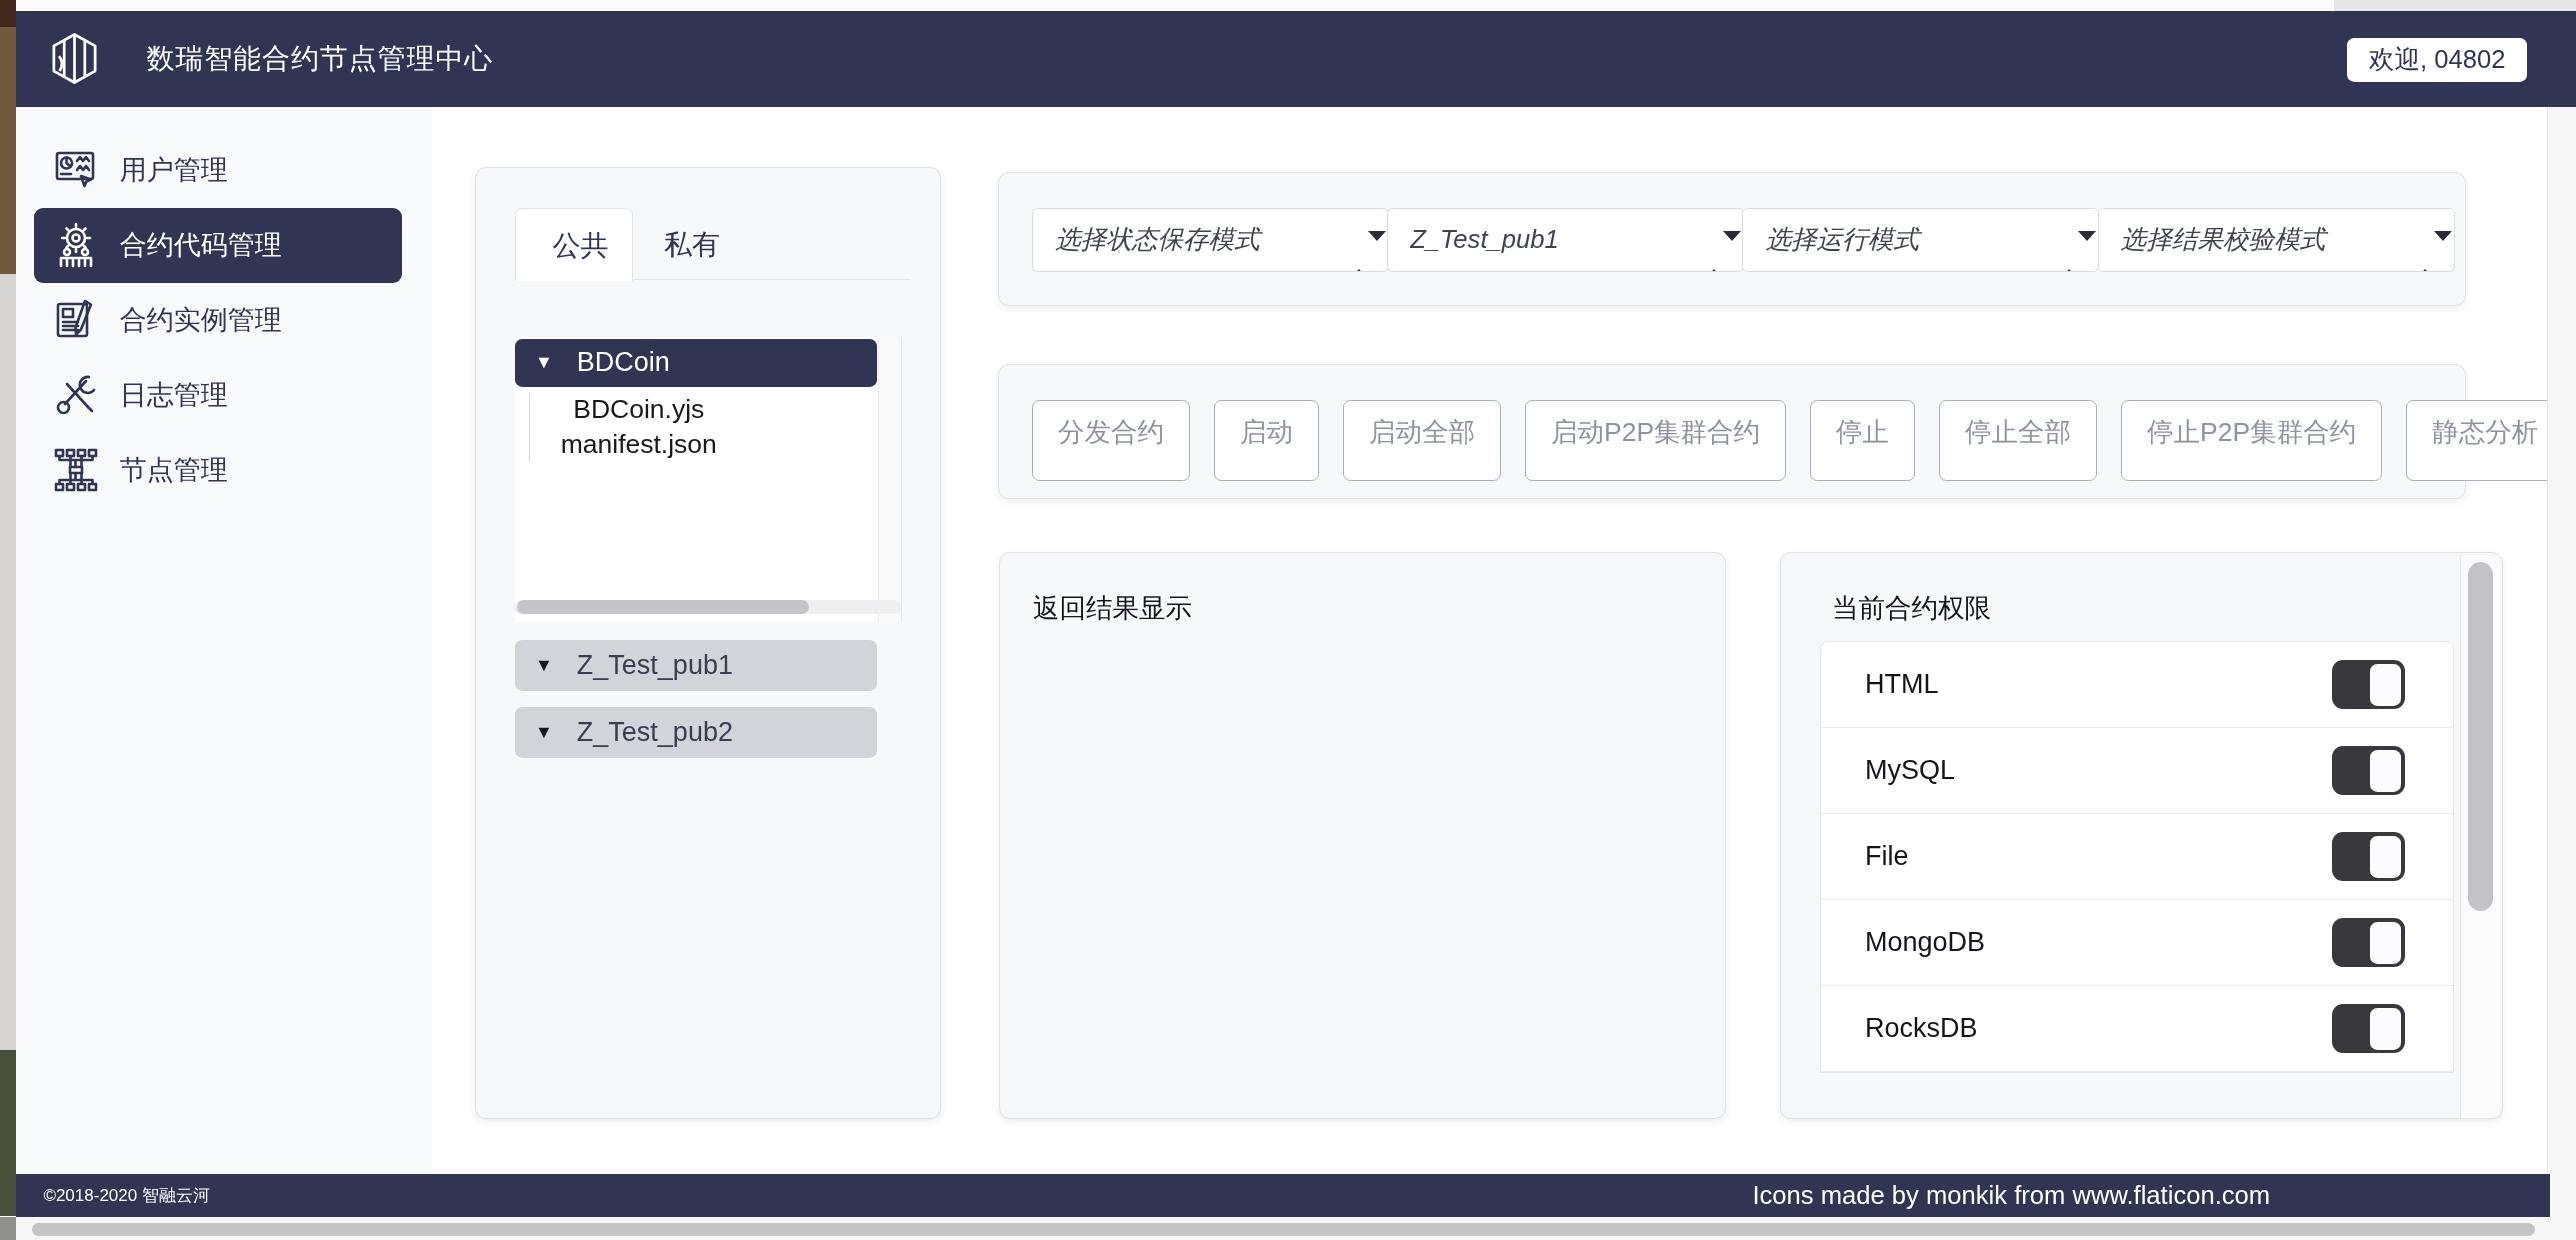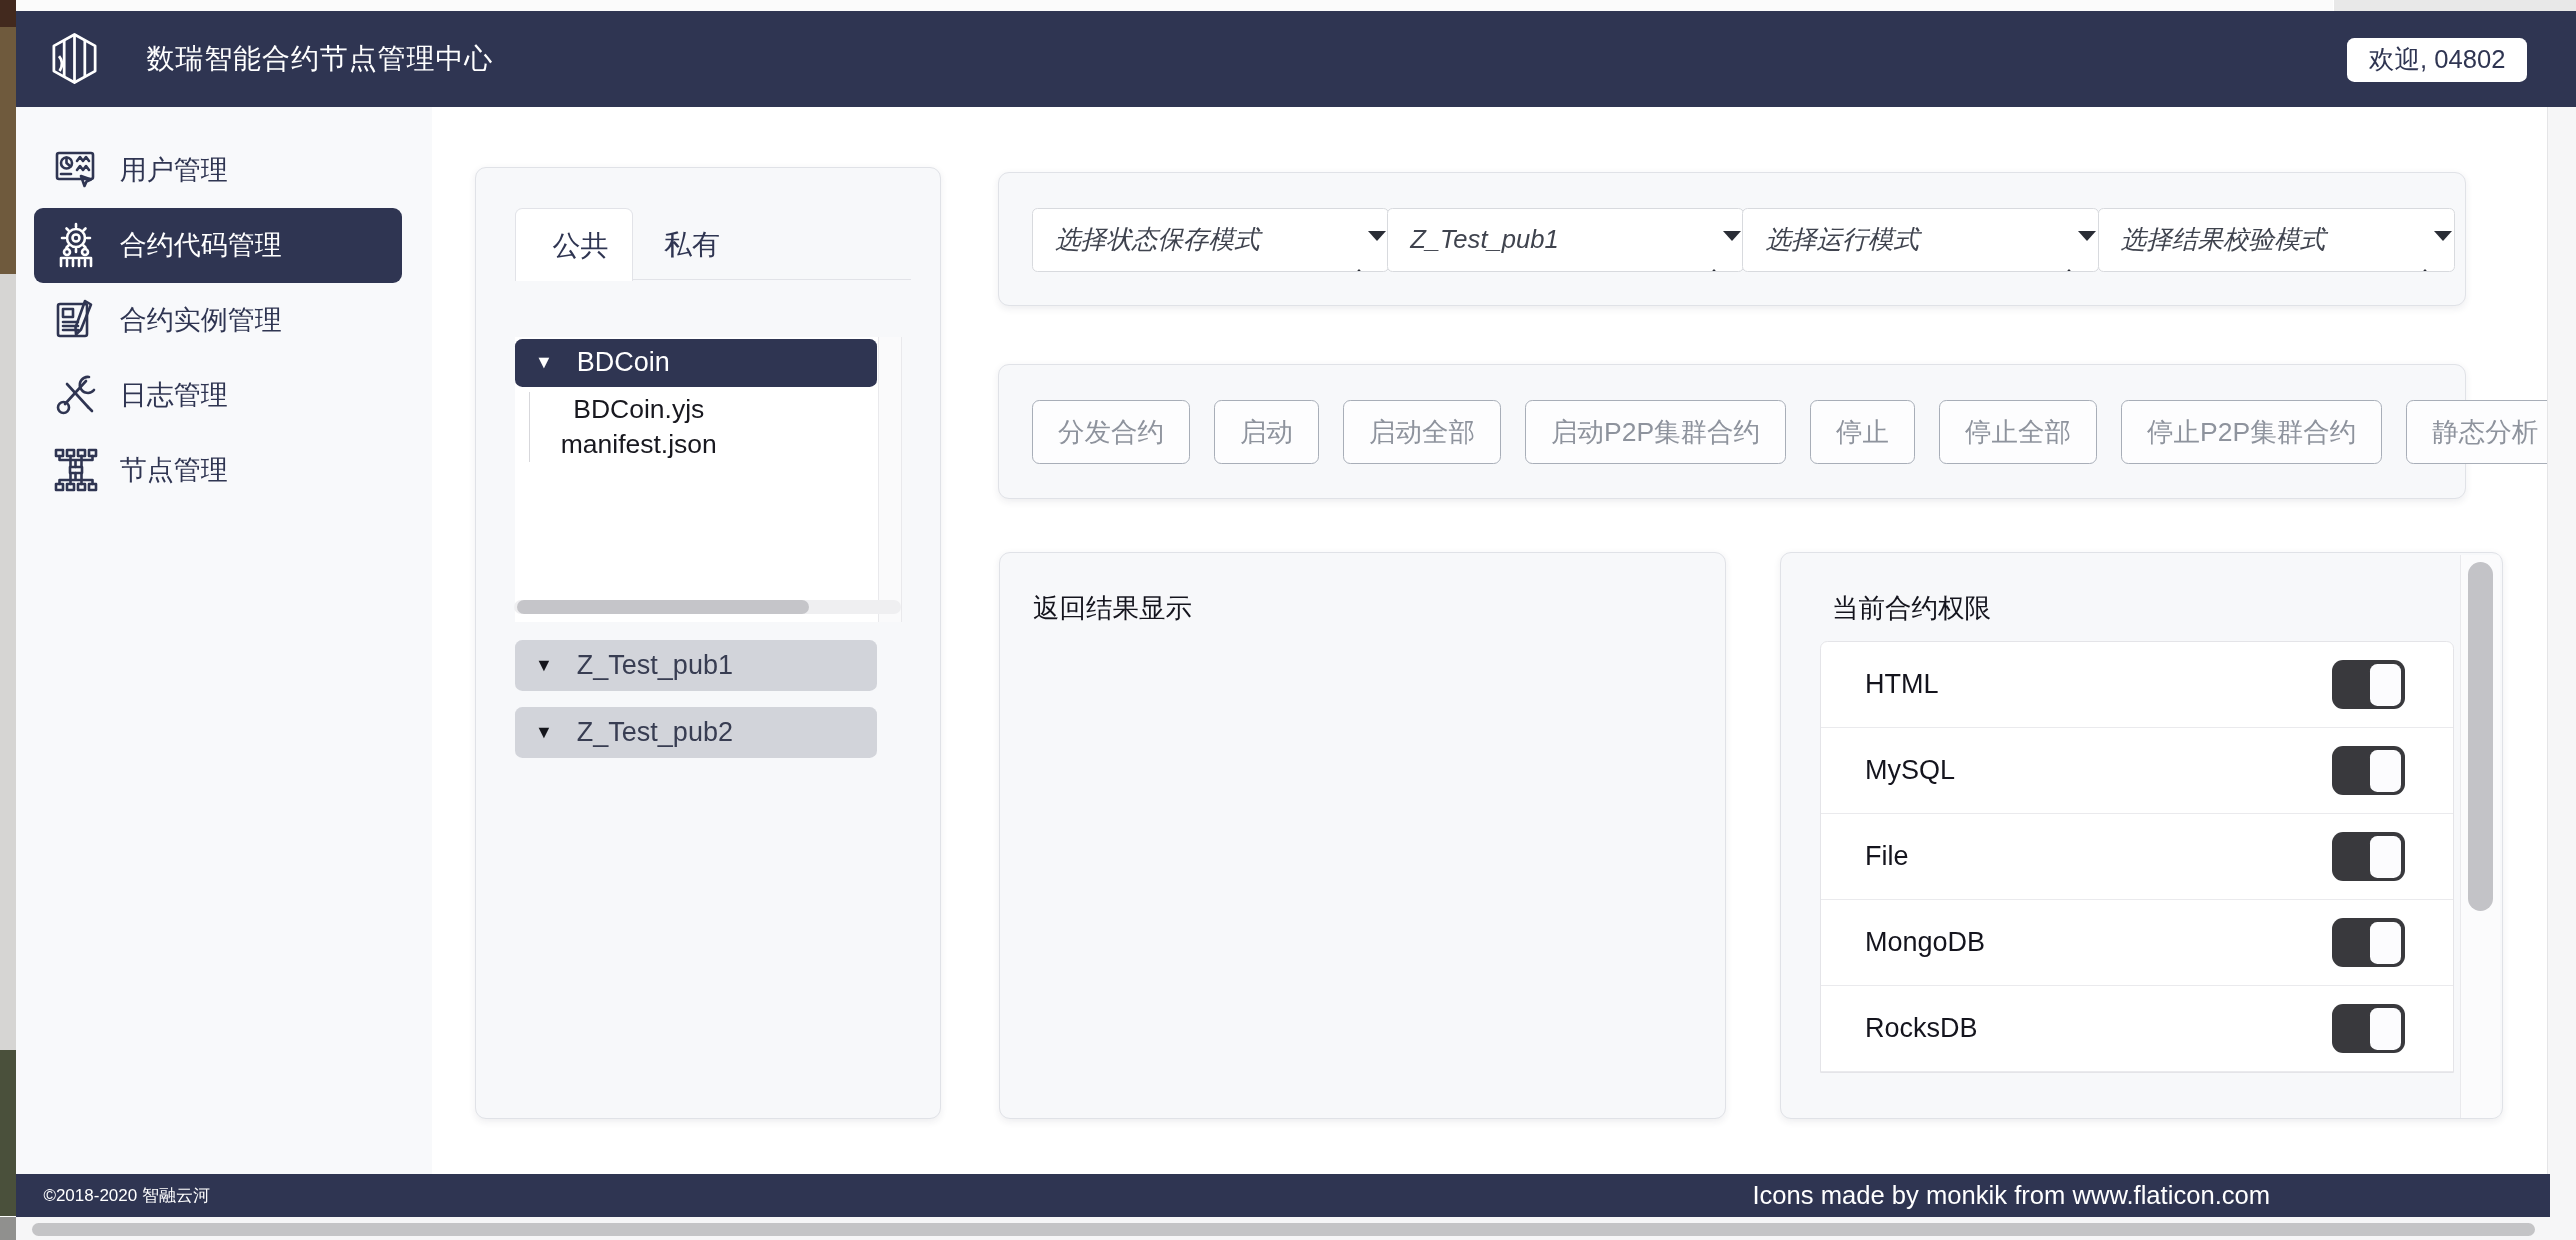--- a/index.html
+++ b/index.html
@@ -70,21 +70,21 @@
   .sel + .sel { margin-left:-1.8px; }
   .sel-arrows { position:absolute; right:20px; top:15.5px; width:18px; }
   .sel-arrows .up { width:0; height:0; border-left:9px solid transparent; border-right:9px solid transparent;
     border-bottom:10px solid #2a2d36; margin-bottom:5.5px; }
   .sel-arrows .dn { width:0; height:0; border-left:9px solid transparent; border-right:9px solid transparent;
     border-top:10px solid #2a2d36; }
 
   
   #actions-card { left:998px; top:364px; width:1468px; height:135px; }
   .btn-row { position:absolute; left:33px; top:35px; display:flex; gap:24px; }
-  .action-btn { height:64px; line-height:62px; padding:0 25px; background:#fdfdfe;
+  .action-btn { height:81px; line-height:62px; padding:0 25px; background:#fdfdfe;
     border:1.8px solid #a8aeb8; border-radius:7.3px; color:#8e939d; font-size:26.5px; cursor:pointer; white-space:nowrap; }
 
   
   #result-card { left:999px; top:552px; width:727px; height:567px; }
   .panel-title { position:absolute; left:33px; top:37px; font-size:26.5px; color:#14141d; }
 
   
   #perms-card { left:1780px; top:552px; width:723px; height:567px; overflow:hidden; }
   #perms-card .panel-title { left:51px; }
   .perm-list { position:absolute; left:39px; top:88px; width:634px; background:#ffffff;

